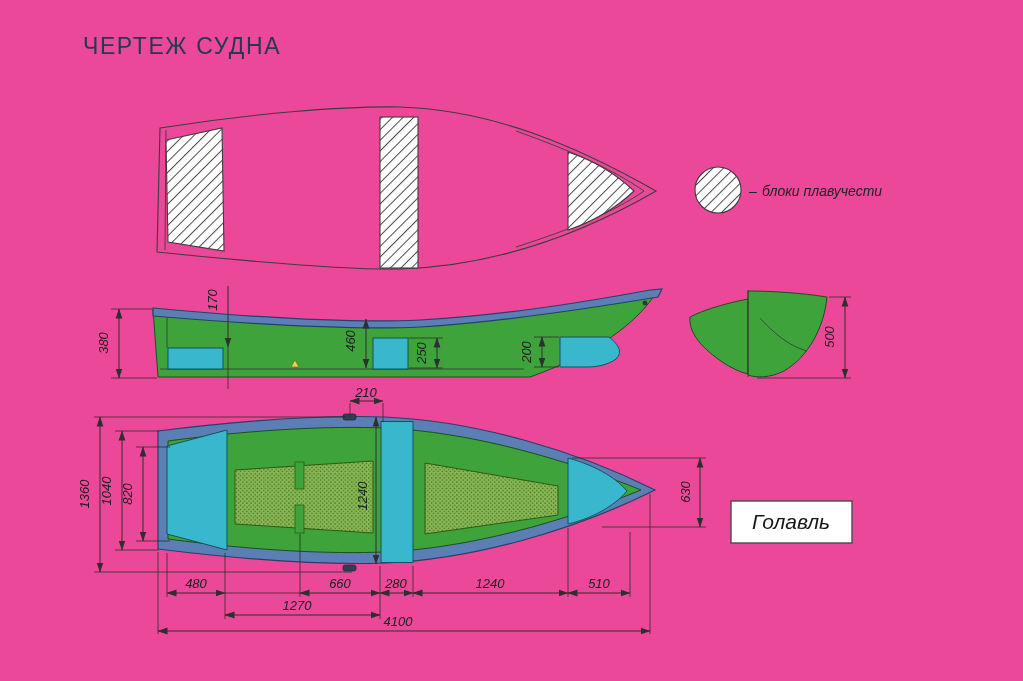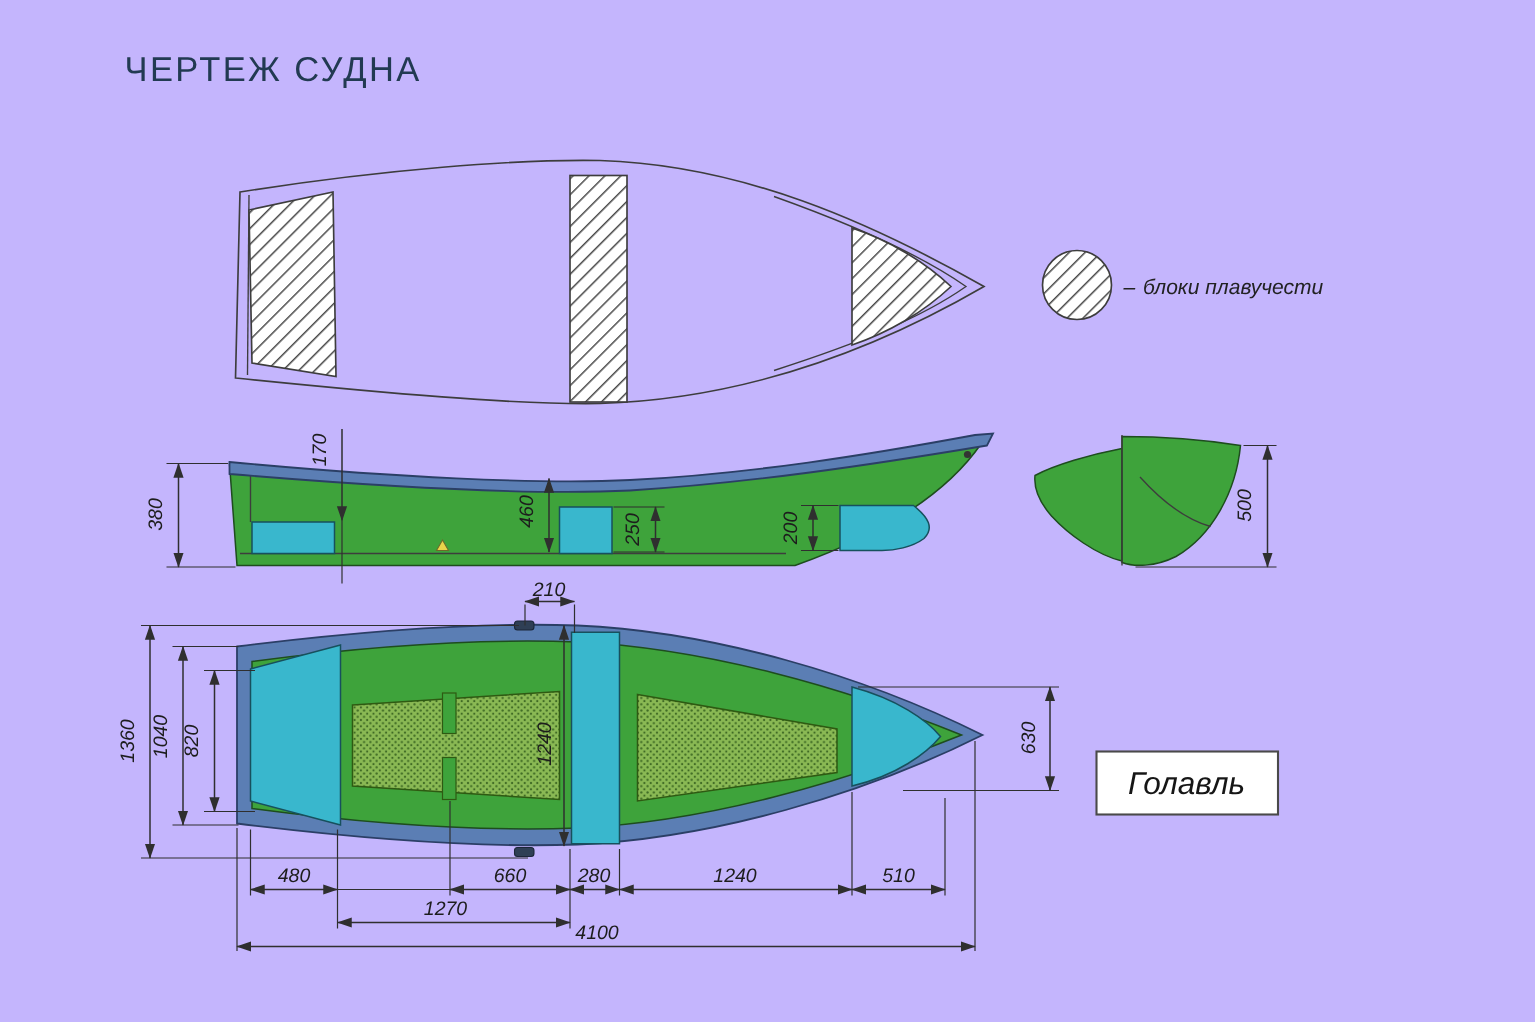--- a/index.html
+++ b/index.html
@@ -9,21 +9,21 @@
     --floor-light:#8ab954;
     --floor-dot:#3f6b24;
     --navy-outline:#2b3f66;
     --line-dark:#3d3d3d;
     --dim-color:#2f2f2f;
     --title-color:#223a52;
     --accent-yellow:#e8d44a;
   }
   html,body{margin:0;padding:0;background:#ffffff;}
   .canvas{
-    position:relative;width:1023px;height:681px;background:#c4b5fd;overflow:hidden;
+    position:relative;width:1023px;height:681px;background:#ec4899;overflow:hidden;
     font-family:"Liberation Sans", sans-serif;
   }
   .page-title{
     position:absolute;left:83px;top:33px;
     font-size:23px;font-weight:500;letter-spacing:1.6px;
     color:var(--title-color);
   }
   svg{position:absolute;left:0;top:0;}
   .outline{fill:none;stroke:var(--line-dark);stroke-width:1.1;}
   .thin{fill:none;stroke:var(--line-dark);stroke-width:0.9;}

